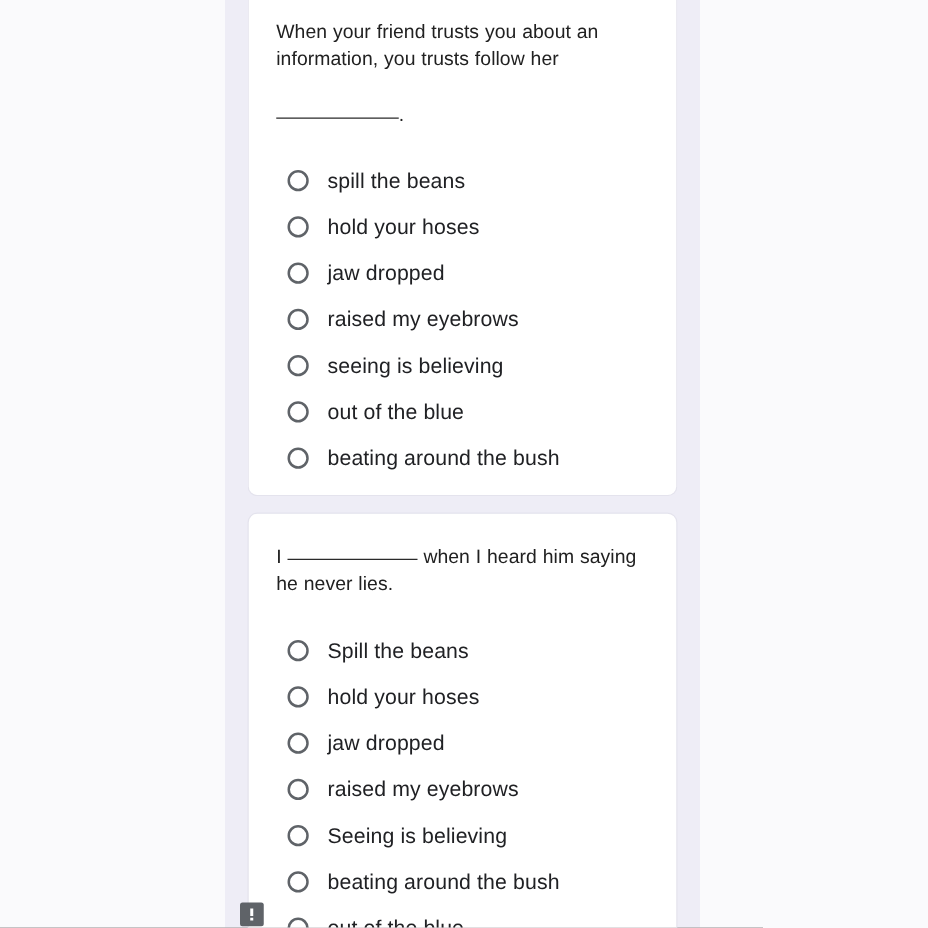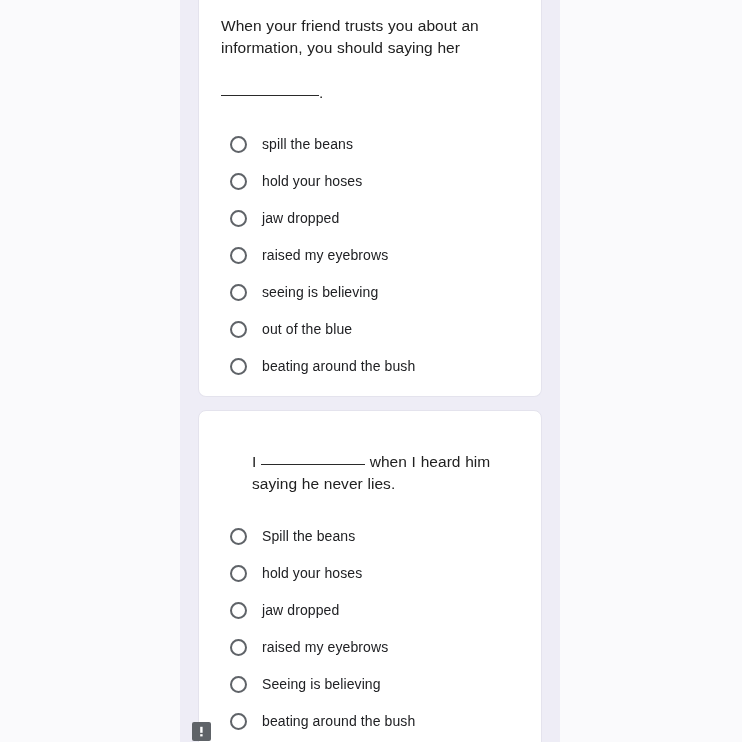--- a/index.html
+++ b/index.html
@@ -81,21 +81,21 @@
 
   
   .question {
     color: #212121;
     font-size: 15.5px;
     line-height: 22.4px;
     letter-spacing: 0.05px;
     word-spacing: 0.3px;
   }
   .card-one .question { padding-top: 75px; }
-  .card-two .question { padding-top: 40px; margin-left: 31px; }
+  .card-two .question { padding-top: 24px; }
 
   .blank {
     display: inline-block;
     border-bottom: 1.6px solid #2a2a2a;
     vertical-align: 2px;
   }
   .blank-long  { width: 98px;  }
   .blank-short { width: 104px; }
 
   
@@ -117,21 +117,21 @@
     width: 17px;
     height: 17px;
     border: 2px solid #5f6368;
     border-radius: 50%;
     box-sizing: border-box;
     margin-left: 9px;
   }
   .option-label {
     margin-left: 15px;
     color: #202124;
-    font-size: 14px;
+    font-size: 17px;
     line-height: 17px;
     letter-spacing: 0.1px;
   }
 
   
   .alert-badge {
     position: absolute;
     left: 192px;
     top: 722px;
     width: 19px;
@@ -151,21 +151,21 @@
 
   <div class="left-gutter"></div>
   <div class="form-column"></div>
   <div class="right-gutter"></div>
 
   <div class="card card-one">
     <div class="card-inner">
 
       <div class="question">
         <span>When your friend trusts you about an</span><br>
-        <span>information, you should saying her</span><br>
+        <span>information, you trusts follow her</span><br>
         <br>
         <span class="blank blank-long"></span><span>.</span>
       </div>
 
       <ul class="options">
         <li class="option">
           <span class="radio"></span>
           <span class="option-label">spill the beans</span>
         </li>
         <li class="option">

